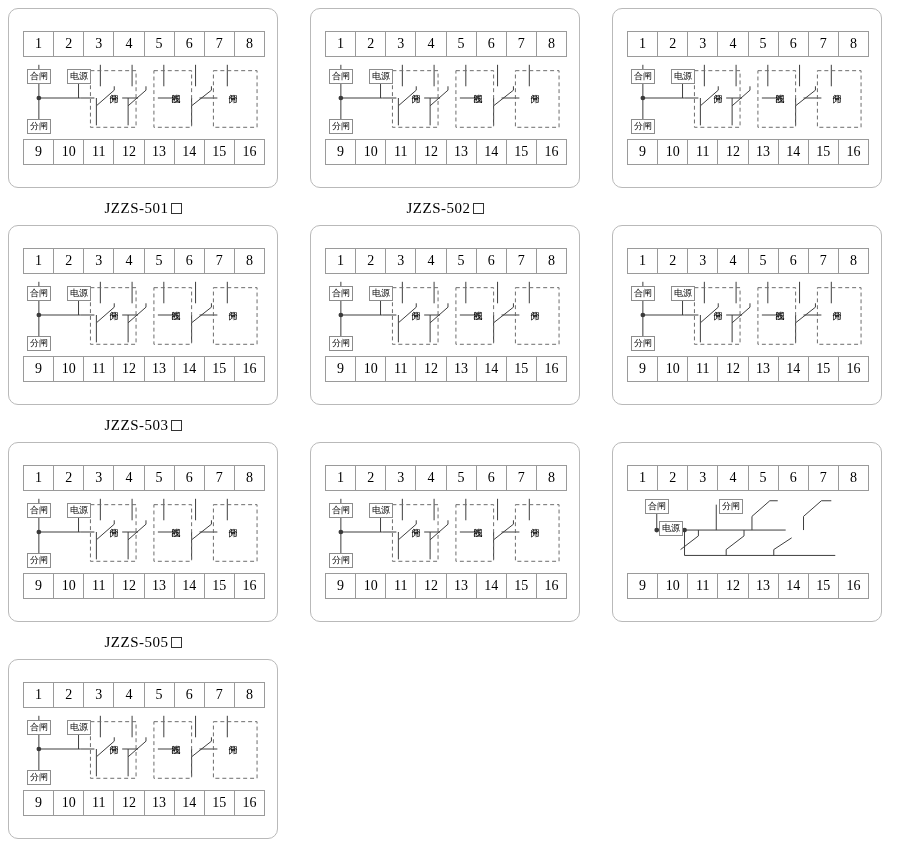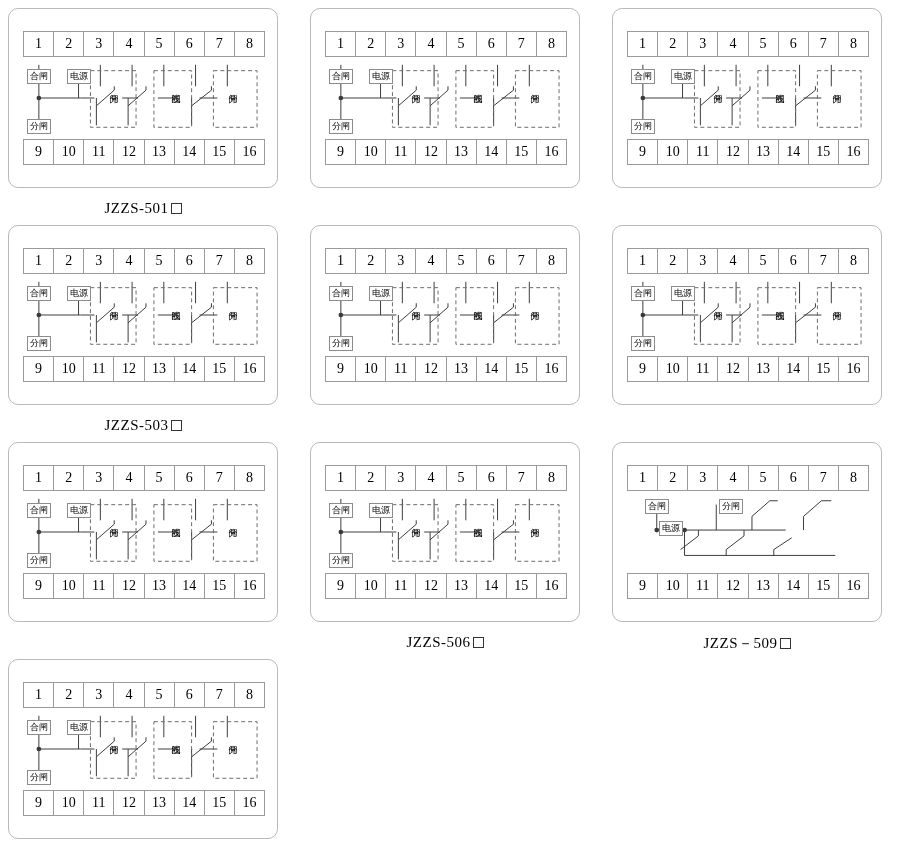--- a/index.html
+++ b/index.html
@@ -239,20 +239,21 @@
           <div class="term">9</div>
           <div class="term">10</div>
           <div class="term">11</div>
           <div class="term">12</div>
           <div class="term">13</div>
           <div class="term">14</div>
           <div class="term">15</div>
           <div class="term">16</div>
         </div>
       </div>
+      <div class="caption">JZZS-502<span class="sq"></span></div>
     </div>
     <div class="cell" style="left:612px;top:8px;">
       <div class="panel">
         <div class="term-row top">
           <div class="term">1</div>
           <div class="term">2</div>
           <div class="term">3</div>
           <div class="term">4</div>
           <div class="term">5</div>
           <div class="term">6</div>
@@ -605,20 +606,21 @@
           <div class="term">9</div>
           <div class="term">10</div>
           <div class="term">11</div>
           <div class="term">12</div>
           <div class="term">13</div>
           <div class="term">14</div>
           <div class="term">15</div>
           <div class="term">16</div>
         </div>
       </div>
+      <div class="caption">JZZS-505<span class="sq"></span></div>
     </div>
     <div class="cell" style="left:310px;top:442px;">
       <div class="panel">
         <div class="term-row top">
           <div class="term">1</div>
           <div class="term">2</div>
           <div class="term">3</div>
           <div class="term">4</div>
           <div class="term">5</div>
           <div class="term">6</div>
@@ -678,21 +680,20 @@
           <div class="term">9</div>
           <div class="term">10</div>
           <div class="term">11</div>
           <div class="term">12</div>
           <div class="term">13</div>
           <div class="term">14</div>
           <div class="term">15</div>
           <div class="term">16</div>
         </div>
       </div>
-      <div class="caption">JZZS-506<span class="sq"></span></div>
     </div>
     <div class="cell" style="left:612px;top:442px;">
       <div class="panel">
         <div class="term-row top">
           <div class="term">1</div>
           <div class="term">2</div>
           <div class="term">3</div>
           <div class="term">4</div>
           <div class="term">5</div>
           <div class="term">6</div>
@@ -732,21 +733,20 @@
           <div class="term">9</div>
           <div class="term">10</div>
           <div class="term">11</div>
           <div class="term">12</div>
           <div class="term">13</div>
           <div class="term">14</div>
           <div class="term">15</div>
           <div class="term">16</div>
         </div>
       </div>
-      <div class="caption">JZZS－509<span class="sq"></span></div>
     </div>
     <div class="cell" style="left:8px;top:659px;">
       <div class="panel">
         <div class="term-row top">
           <div class="term">1</div>
           <div class="term">2</div>
           <div class="term">3</div>
           <div class="term">4</div>
           <div class="term">5</div>
           <div class="term">6</div>

